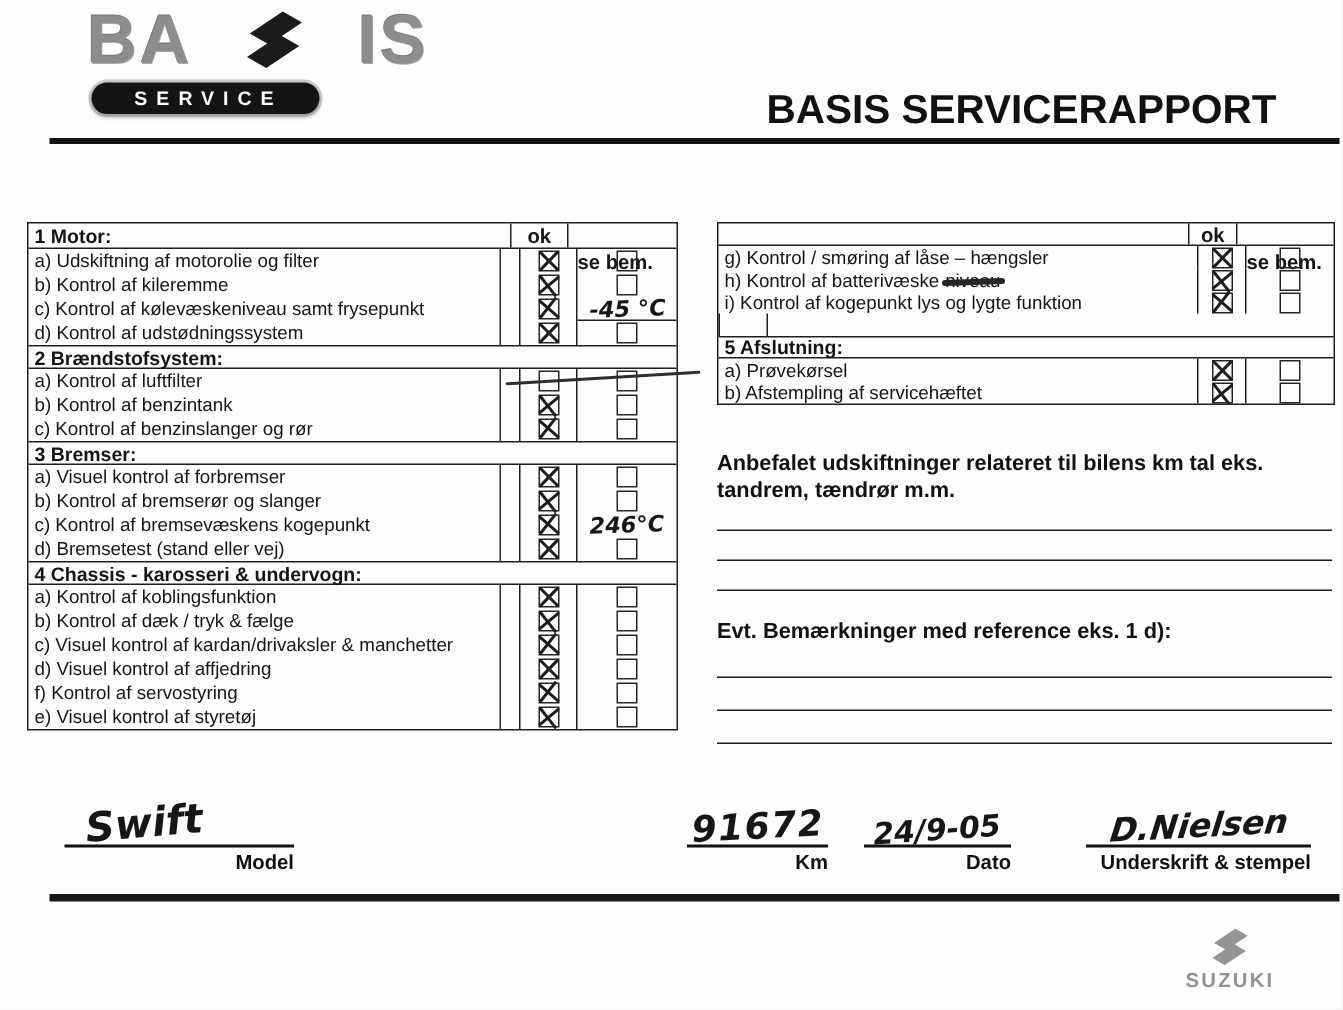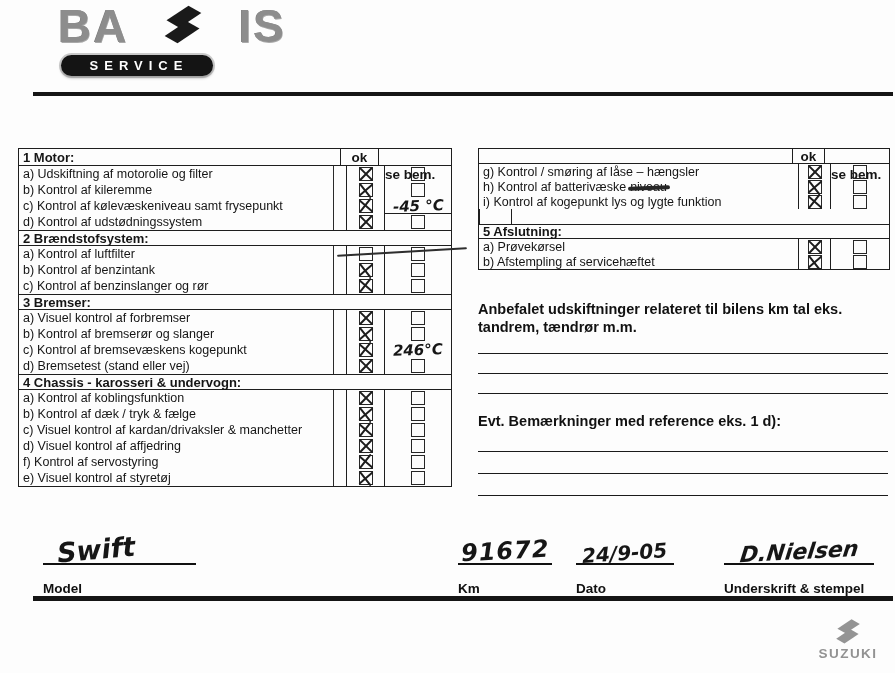--- a/index.html
+++ b/index.html
@@ -1,21 +1,21 @@
 <!DOCTYPE html>
 <html><head>
 <meta charset="utf-8">
 <style>
   html,body{margin:0;padding:0;background:#e8e8e8;}
   .page{position:relative;width:895px;height:673px;background:#fdfdfd;overflow:hidden;
         font-family:"Liberation Sans",sans-serif;color:#151515;}
 
   
   .basis-logo{position:absolute;left:58px;top:2px;}
-  .basis-word{display:flex;align-items:flex-start;font-weight:900;font-size:46px;line-height:48px;
+  .basis-word{display:flex;align-items:center;font-weight:900;font-size:46px;line-height:48px;
               letter-spacing:2px;color:#8d8d8d;
               text-shadow:0.5px 0.5px 0 #a9a9a9, -0.5px -0.5px 0 #777;gap:32px;}
   .basis-mark{width:44px;height:44px;margin:0 1px;}
   .service-pill{margin-top:5px;margin-left:3px;width:148px;height:21px;border-radius:11px;
                 background:#141414;color:#fff;display:flex;align-items:center;justify-content:center;
                 font-weight:bold;font-size:13px;letter-spacing:6px;padding-left:4px;
                 box-shadow:0 0 0 2px rgba(140,140,140,.45), 0 2px 3px rgba(0,0,0,.35);}
   .report-title{position:absolute;left:511px;top:58px;font-size:27px;font-weight:bold;
                 letter-spacing:0;white-space:nowrap;color:#111;}
   .rule-thick{position:absolute;left:33px;width:860px;height:4px;background:#151515;}
@@ -74,54 +74,55 @@
   .note-head span{display:block;}
   .note-rule{height:0;border-bottom:1.6px solid #1b1b1b;margin-top:19px;}
   .note-rule.first{margin-top:17px;}
   .note-head.second{margin-top:18px;}
   .g2 .note-rule{margin-top:21px;}
 
   
   .sig-field{position:absolute;top:527px;}
   .sig-hand{height:36px;display:flex;align-items:flex-end;justify-content:center;overflow:visible;}
   .sig-line{border-bottom:2px solid #111;}
-  .sig-label{text-align:left;font-weight:bold;font-size:13.5px;padding-top:16px;color:#111;}
+  .sig-label{text-align:right;font-weight:bold;font-size:13.5px;padding-top:2px;color:#111;}
   .f-model{left:43px;width:153px;}
   .f-model .sig-hand{justify-content:flex-start;padding-left:14px;}
   .f-km{left:458px;width:94px;}
   .f-dato{left:576px;width:98px;}
   .f-sign{left:724px;width:150px;}
   .hv{display:inline-block;line-height:1;}
   .hv-model{font-size:27px;transform:rotate(-5deg);}
   .hv-km{font-size:24px;transform:rotate(-3deg);letter-spacing:1px;}
   .hv-dato{font-size:20px;transform:rotate(-4deg);}
   .hv-sign{font-size:22px;transform:rotate(-3deg) skewX(-10deg);}
 
   
-  .suzuki{position:absolute;left:806px;top:618px;width:84px;display:flex;flex-direction:column;
+  .suzuki{position:absolute;left:778px;top:618px;width:84px;display:flex;flex-direction:column;
           align-items:center;}
   .suzuki-word{font-weight:bold;font-size:13.5px;letter-spacing:1.5px;color:#929292;margin-top:2px;}
 </style>
 </head>
 <body>
 
 <div class="page">
 
   <div class="basis-logo">
     <div class="basis-word">
       <span>BA</span>
       <svg class="basis-mark" viewBox="0 0 48 44">
         <path d="M6 18 L30 2 L44 10 L20 26 Z" fill="#1a1a1a"></path>
         <path d="M4 35 L28 19 L42 27 L18 43 Z" fill="#1a1a1a"></path>
       </svg>
       <span>IS</span>
     </div>
     <div class="service-pill">SERVICE</div>
   </div>
 
+  <div class="report-title">BASIS SERVICERAPPORT</div>
   <div class="rule-thick rule-top"></div>
 
   <div id="tableLeft" class="ctable t-left">
       <div class="crow chead">
         <div class="cdesc">1 Motor:</div>
         <div class="csp"></div>
         <div class="cok">ok</div>
         <div class="cbem">se bem.</div>
       </div>
       <div class="crow citem">

